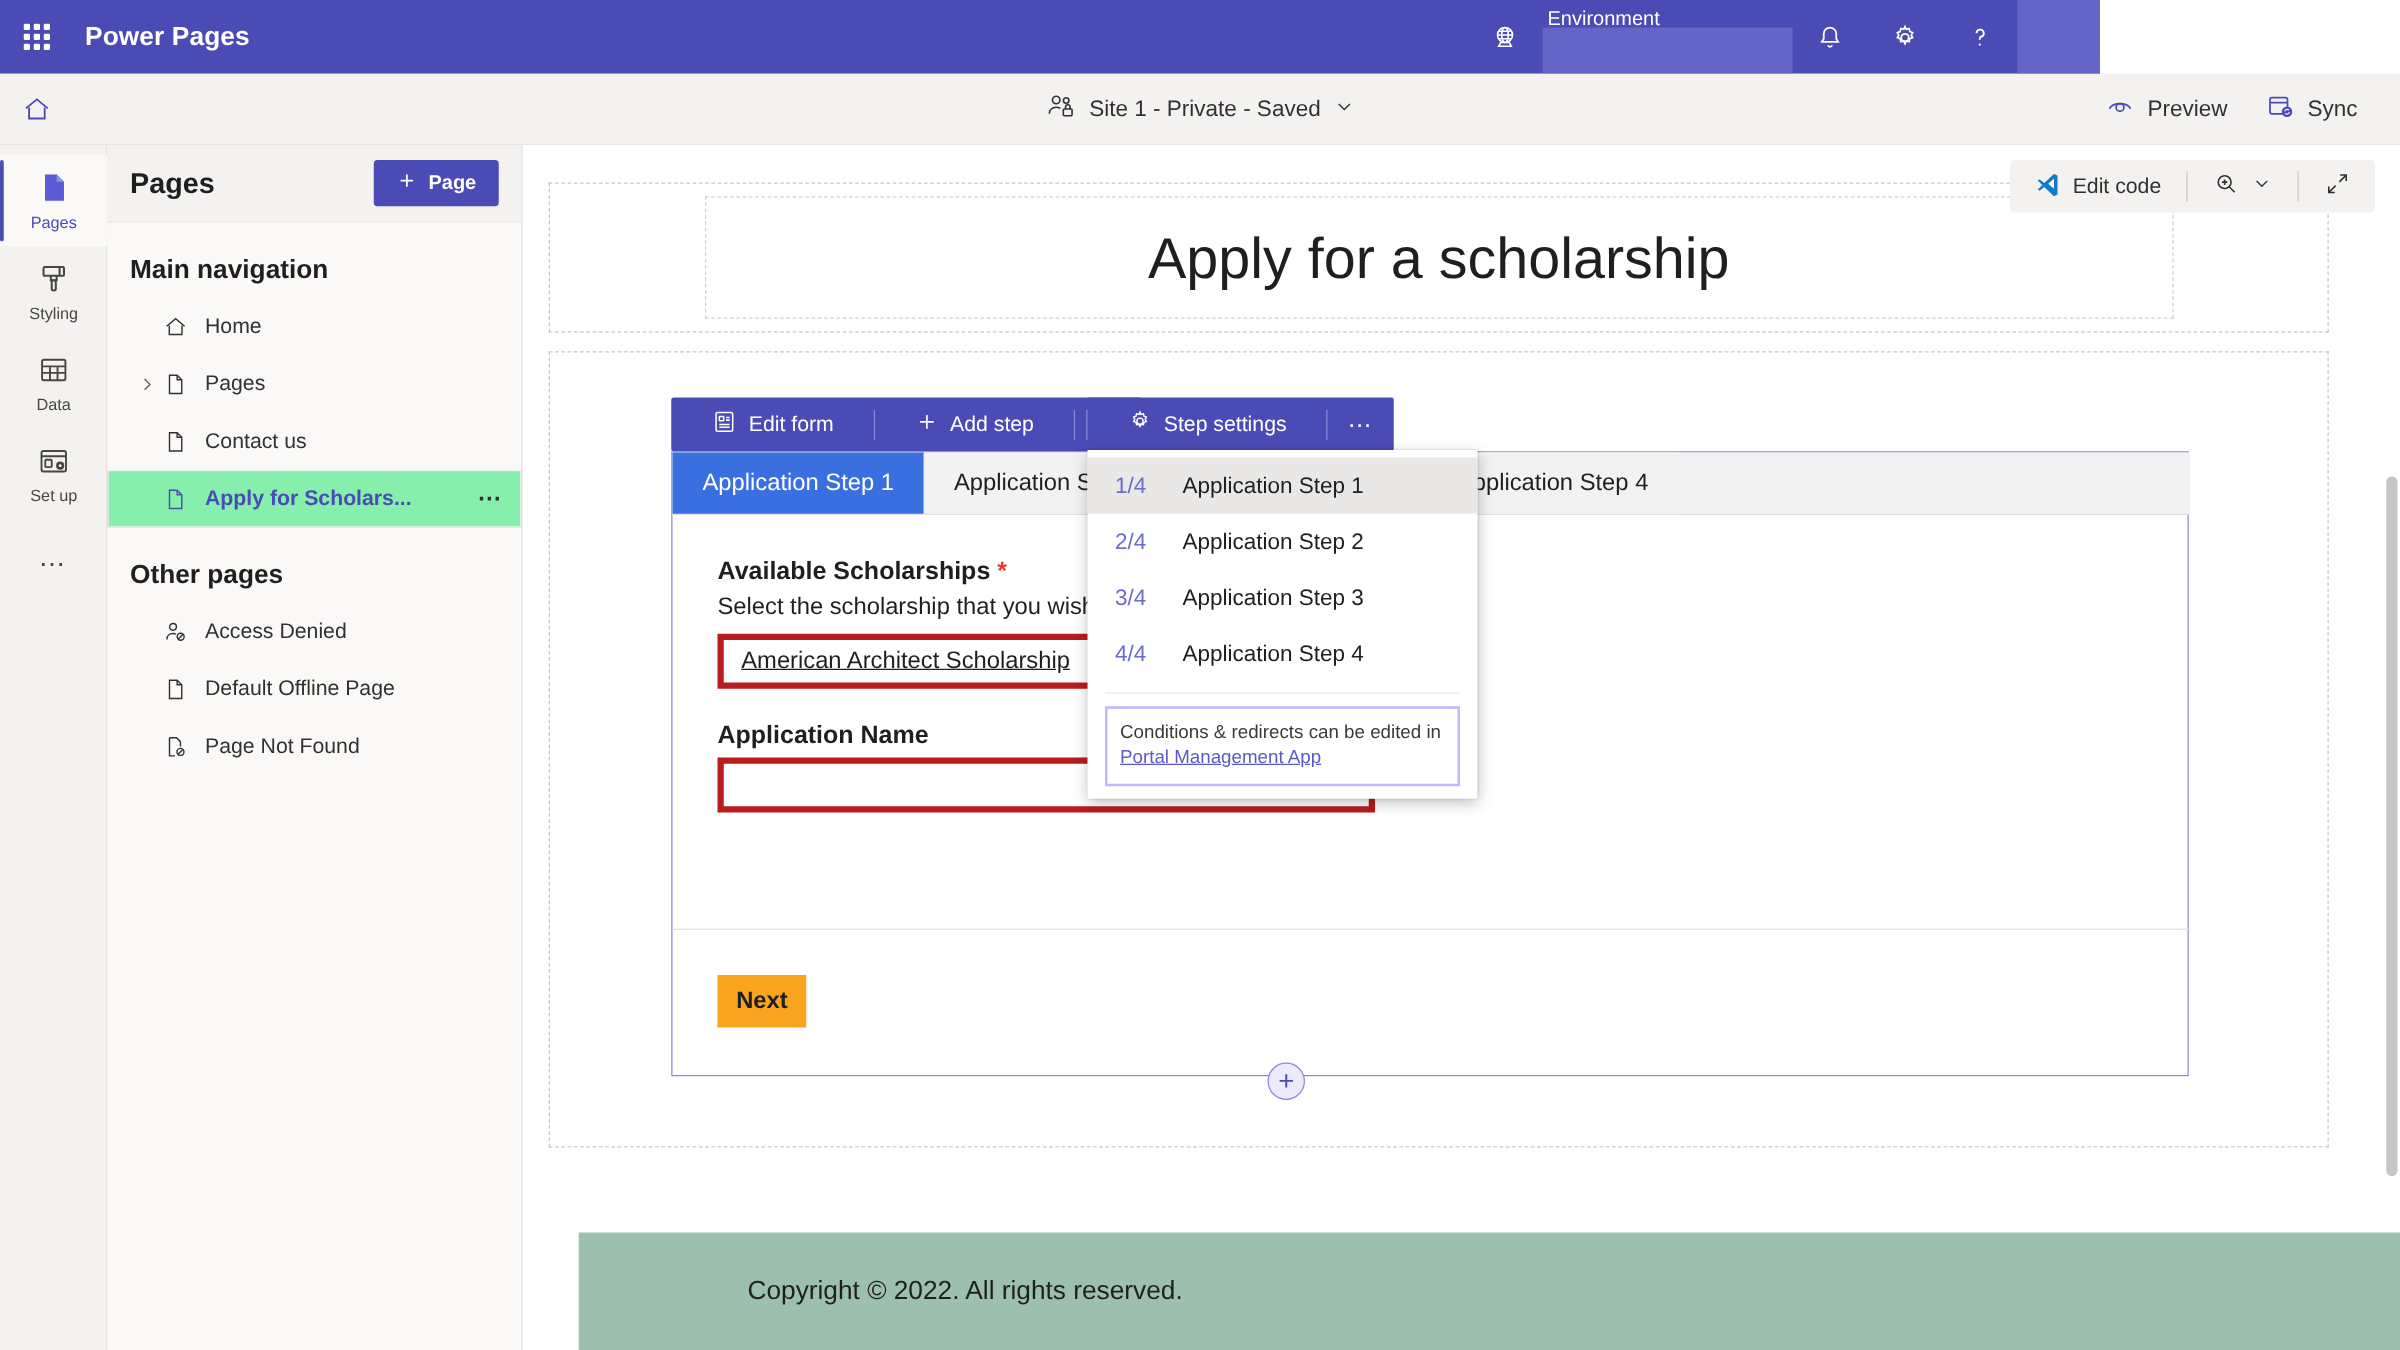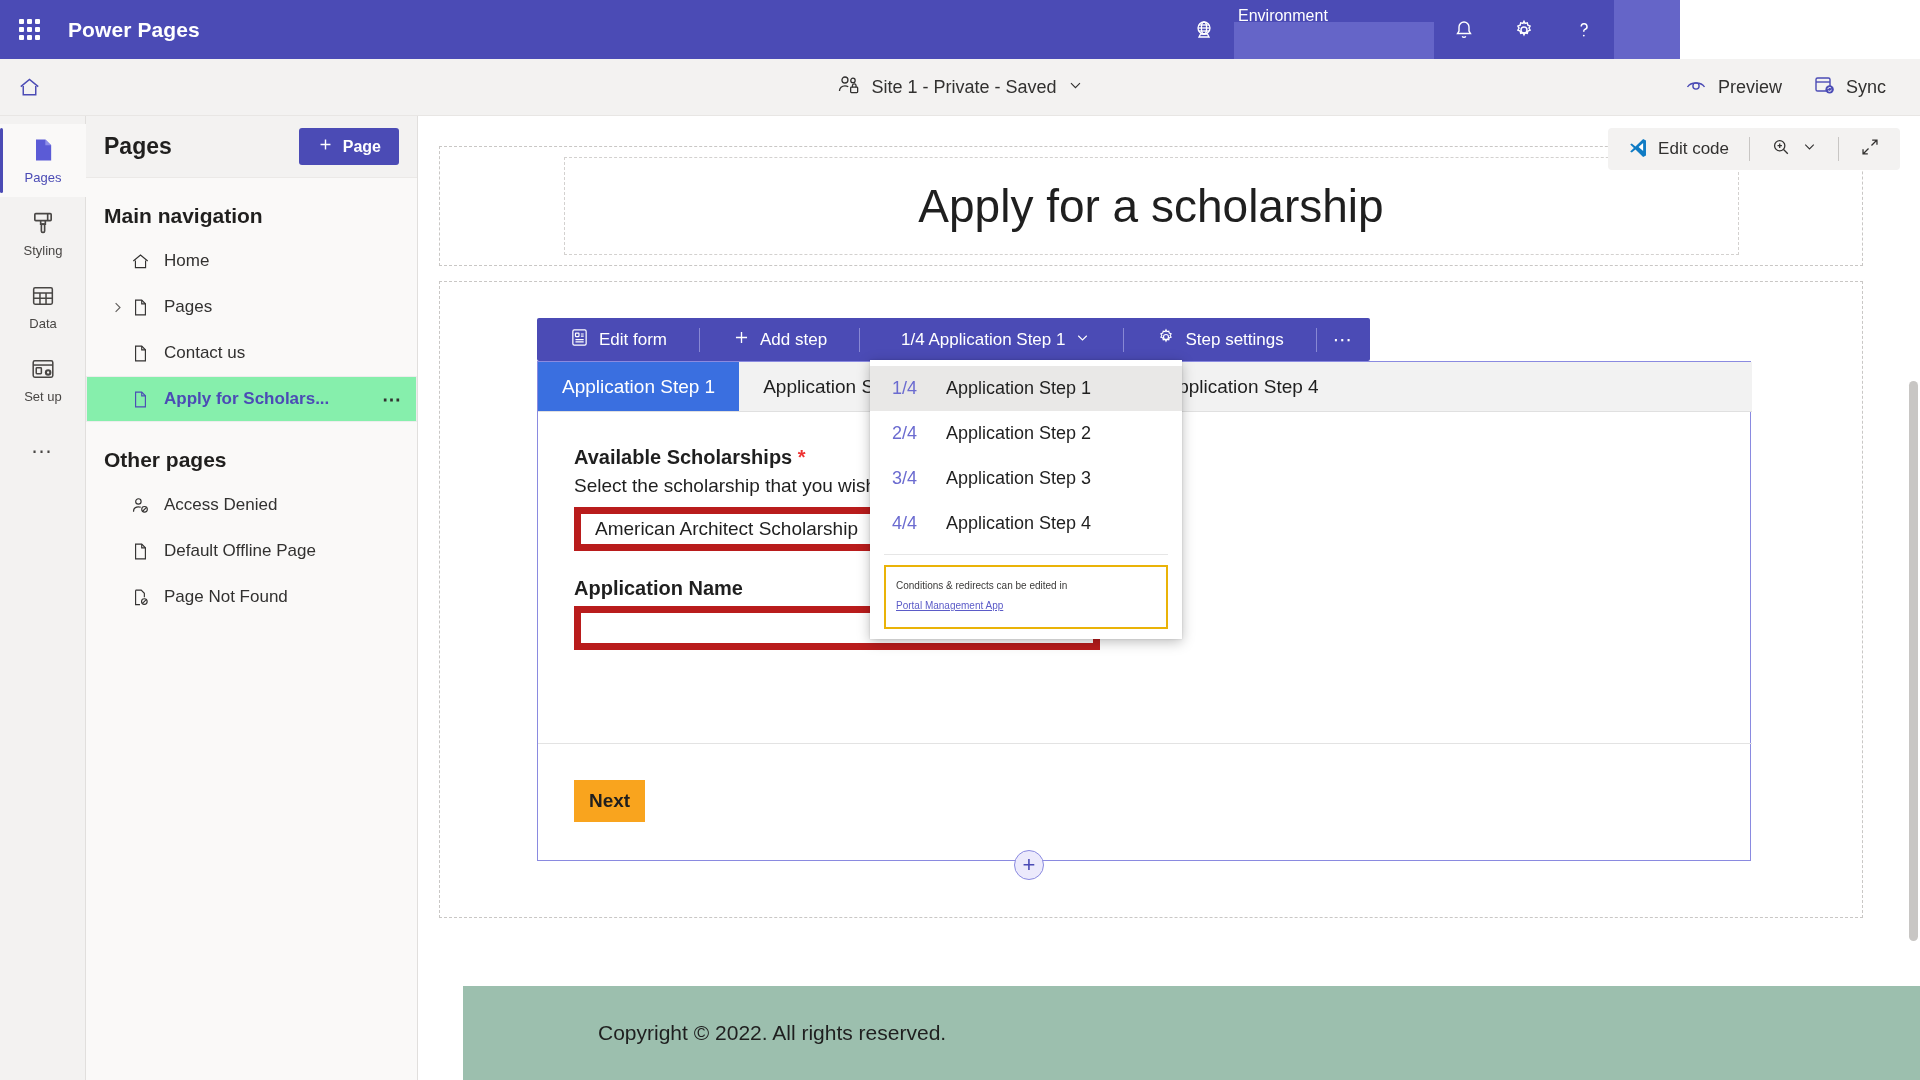--- a/index.html
+++ b/index.html
@@ -228,23 +228,23 @@
   .tab.active { background: #3a6fe0; color: #fff; }
   .form-body { padding: 34px 36px 0 36px; position: relative; }
   .field-label {
     font-size: 20px; font-weight: 700; color: #1f1f1f;
     margin-bottom: 6px;
   }
   .req { color: #e33; font-weight: 700; }
   .field-help { font-size: 19px; color: #1f1f1f; margin-bottom: 10px; }
   .field-input {
     width: 526px; height: 44px;
-    border: 7px solid #b91c1c; background: #fff;
+    border: 5px solid #b91c1c; background: #fff;
     display: flex; align-items: center;
-    padding: 0 14px; font-size: 19px; color: #1f1f1f;
+    padding: 0 14px; font-size: 19px; color: #1f1f1f; text-decoration: underline;
   }
   .field-block { margin-bottom: 26px; }
   .form-divider {
     position: absolute; left: 0; right: 0; top: 331px;
     border-top: 1px solid #e3e3e3;
   }
   .next-btn {
     position: absolute; left: 36px; top: 368px;
     background: #f9a41e; color: #1f1f1f;
     border: none; height: 42px; width: 71px;
@@ -289,23 +289,23 @@
   .step-item {
     display: flex; align-items: center; gap: 22px;
     height: 45px; padding: 0 22px; cursor: pointer; font-size: 18px;
     color: #1f1f1f;
   }
   .step-item.highlight { background: #e9e8e7; }
   .step-num { color: #6b6bd0; flex: 0 0 32px; }
   .step-sep { height: 1px; background: #e6e6e6; margin: 8px 14px 0 14px; }
   .note-box {
     margin: 10px 14px 2px 14px;
-    border: 2px solid #eab308;
+    border: 2px solid #c4b5fd;
     padding: 9px 3px 11px 10px;
-    font-size: 10px; color: #3b3a39; line-height: 20px;
+    font-size: 15px; color: #3b3a39; line-height: 20px;
   }
   .note-link { color: #5b5bc8; display: block; }
 
   
   .footer-band {
     position: absolute; left: 0; top: 870px;
     width: 1482px; height: 94px;
     background: #9cbfae;
     display: flex; align-items: center; margin-left: 44px;
   }
@@ -649,28 +649,20 @@
               <path d="M12 5v14M5 12h14"></path>
             </svg>
         </span>
         <span>Add step</span>
       </div>
       <div class="tb-sep"></div>
       <div class="tb-dots">⋯</div>
     </div>
 
     <div class="edit-toolbar tb-right">
-      <div class="tb-btn">
-        <span>1/4 Application Step 1</span>
-        <span>
-          <svg width="17" height="17" viewBox="0 0 24 24" fill="none" stroke="#fff" stroke-width="1.6">
-              <path d="M6 9.5l6 6 6-6"></path>
-            </svg>
-        </span>
-      </div>
       <div class="tb-sep"></div>
       <div class="tb-btn">
         <span>
           <svg width="20" height="20" viewBox="0 0 24 24" fill="none" stroke="#fff" stroke-width="1.4">
             <circle cx="12" cy="12" r="3"></circle>
             <path d="M12 3.3l1 2.1 2.3-.5.6 2.3 2.2.9-1.1 2 1.1 2-2.2.9-.6 2.3-2.3-.5-1 2.1-1-2.1-2.3.5-.6-2.3-2.2-.9 1.1-2-1.1-2 2.2-.9.6-2.3 2.3.5z"></path>
           </svg>
         </span>
         <span>Step settings</span>
       </div>

